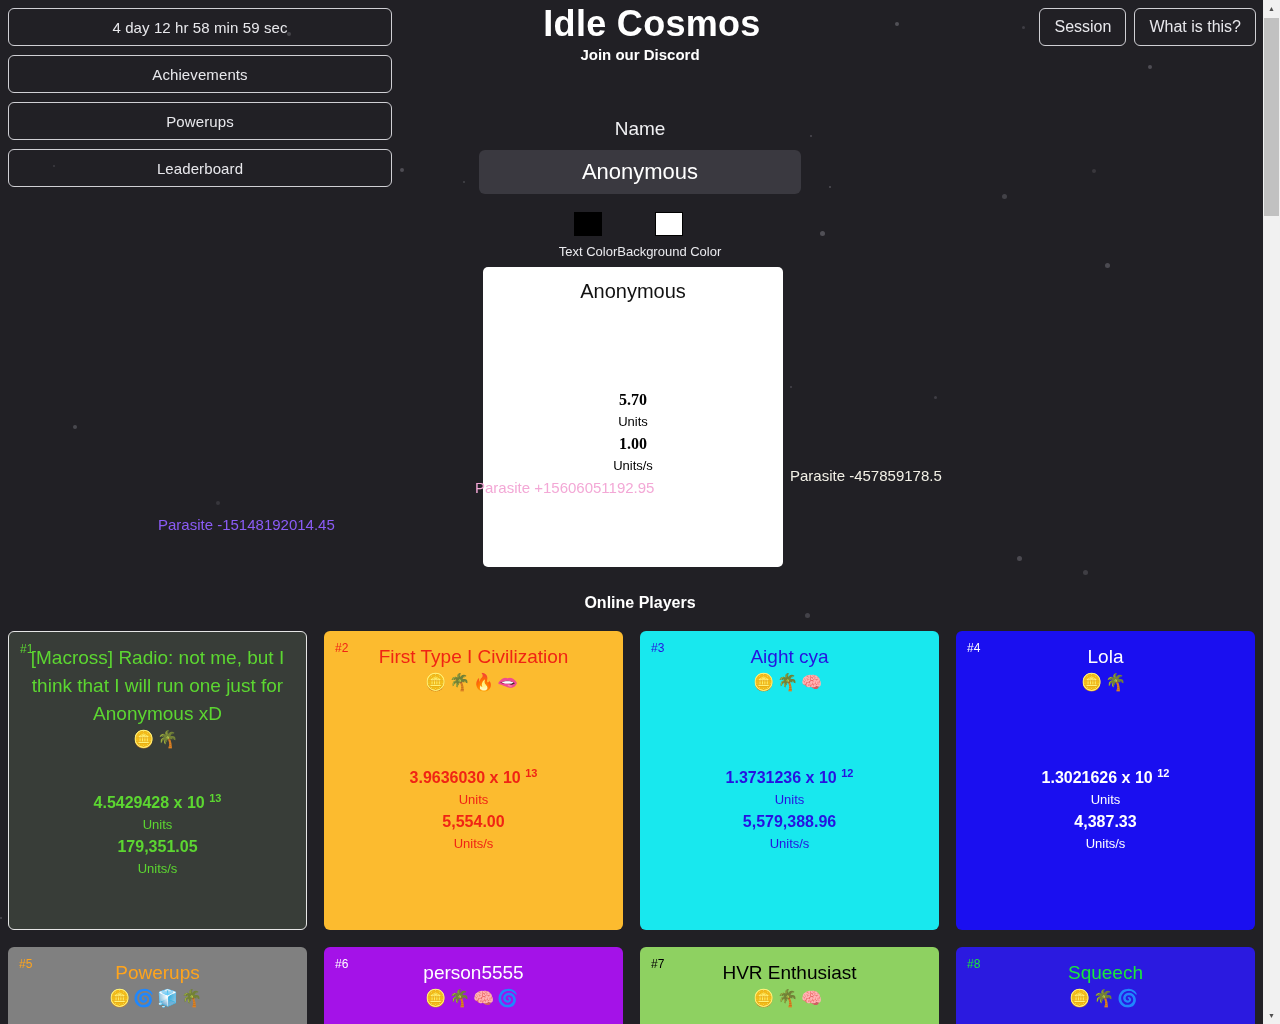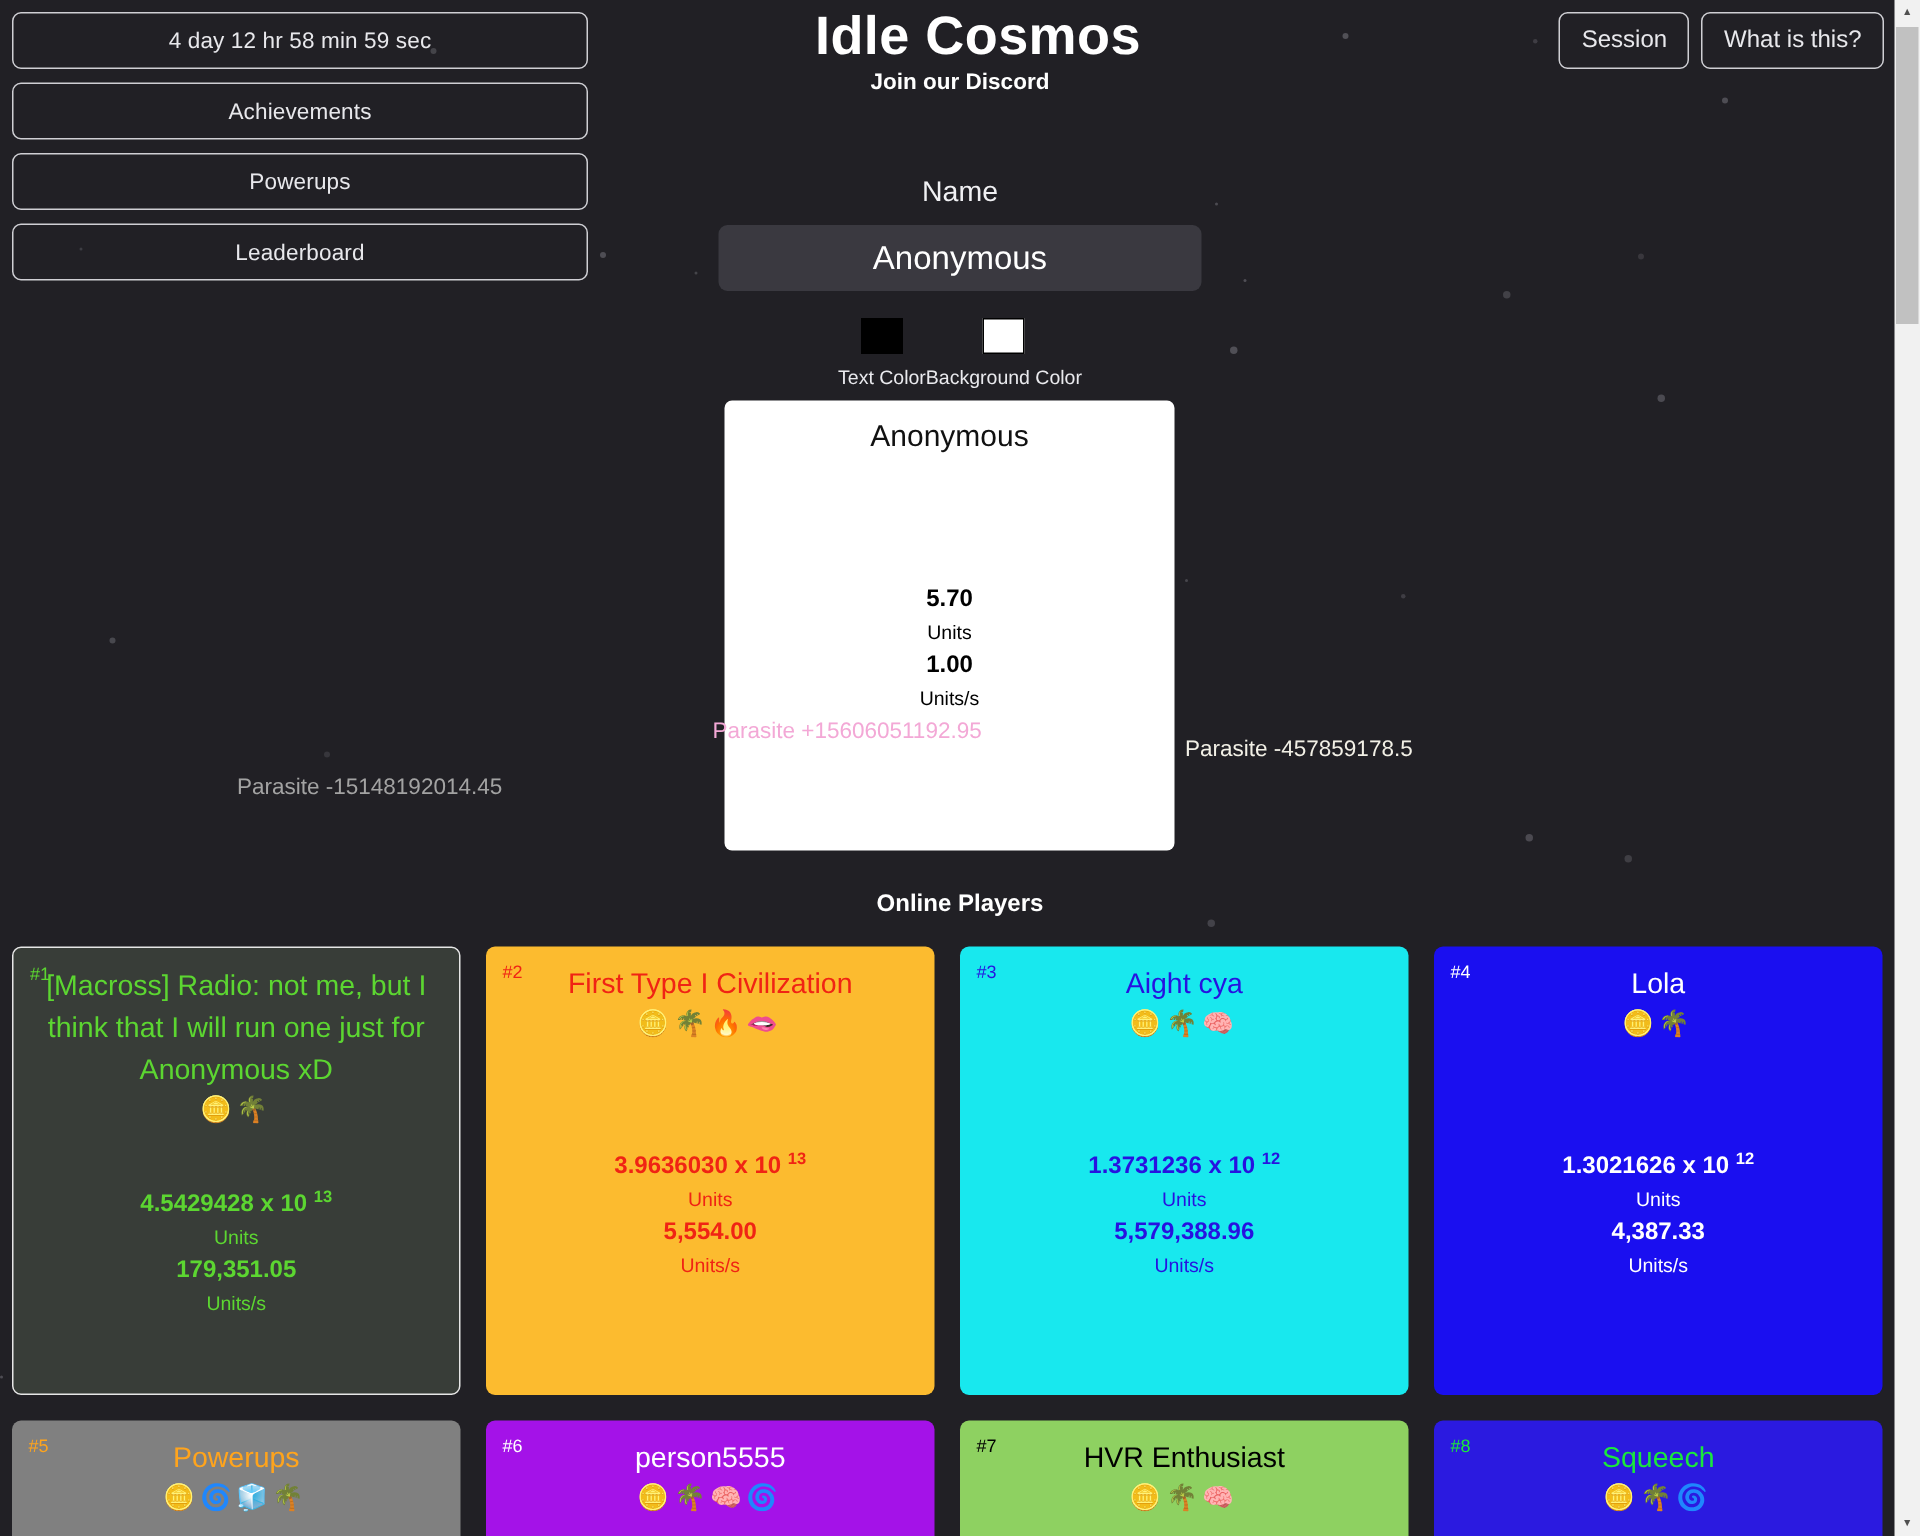--- a/index.html
+++ b/index.html
@@ -127,21 +127,21 @@
     width: 300px; height: 300px;
     background: #ffffff;
     border-radius: 5px;
     z-index: 3;
     color: #000000;
     text-align: center;
     padding-top: 13px;
   }
   .self-name { font-size: 20px; color: #111; }
   .self-stats { position: absolute; left: 0; right: 0; top: 122px; }
-  .self-big { font-size: 16px; font-weight: bold; line-height: 22px; }
+  .self-big { font-size: 16px; font-weight: bold; line-height: 22px; font-family: Liberation Serif, serif; }
   .self-small { font-size: 13px; line-height: 22px; }
 
   
   .parasite {
     position: absolute;
     font-size: 15px;
     white-space: nowrap;
     pointer-events: none;
     z-index: 7;
   }
@@ -314,23 +314,23 @@
     <div class="self-name">Anonymous</div>
     <div class="self-stats">
       <div class="self-big">5.70</div>
       <div class="self-small">Units</div>
       <div class="self-big">1.00</div>
       <div class="self-small">Units/s</div>
     </div>
   </div>
 
   <div id="parasites">
-      <div class="parasite" style="left: 158px; top: 516px; color: #a3a3a3;">Parasite -15148192014.45</div>
+      <div class="parasite" style="left: 158px; top: 516px; color: #8b5cf6;">Parasite -15148192014.45</div>
       <div class="parasite" style="left: 475px; top: 479px; color: rgb(243, 168, 214);">Parasite +15606051192.95</div>
-      <div class="parasite" style="left: 790px; top: 491px; color: rgb(242, 240, 230);">Parasite -457859178.5</div>
+      <div class="parasite" style="left: 790px; top: 467px; color: rgb(242, 240, 230);">Parasite -457859178.5</div>
     </div>
 
   <div class="online-heading">Online Players</div>
   <div class="cards" id="cards">
       <div class="pcard outlined tall-name" style="background: rgb(56, 61, 56); color: rgb(92, 214, 49);">
         <div class="rank">#1</div>
         <div class="pname">[Macross] Radio: not me, but I think that I will run one just for Anonymous xD</div>
         <div class="emojis">🪙🌴</div>
         <div class="pstats">
           <div class="pbig">4.5429428 x 10 <sup>13</sup></div>

